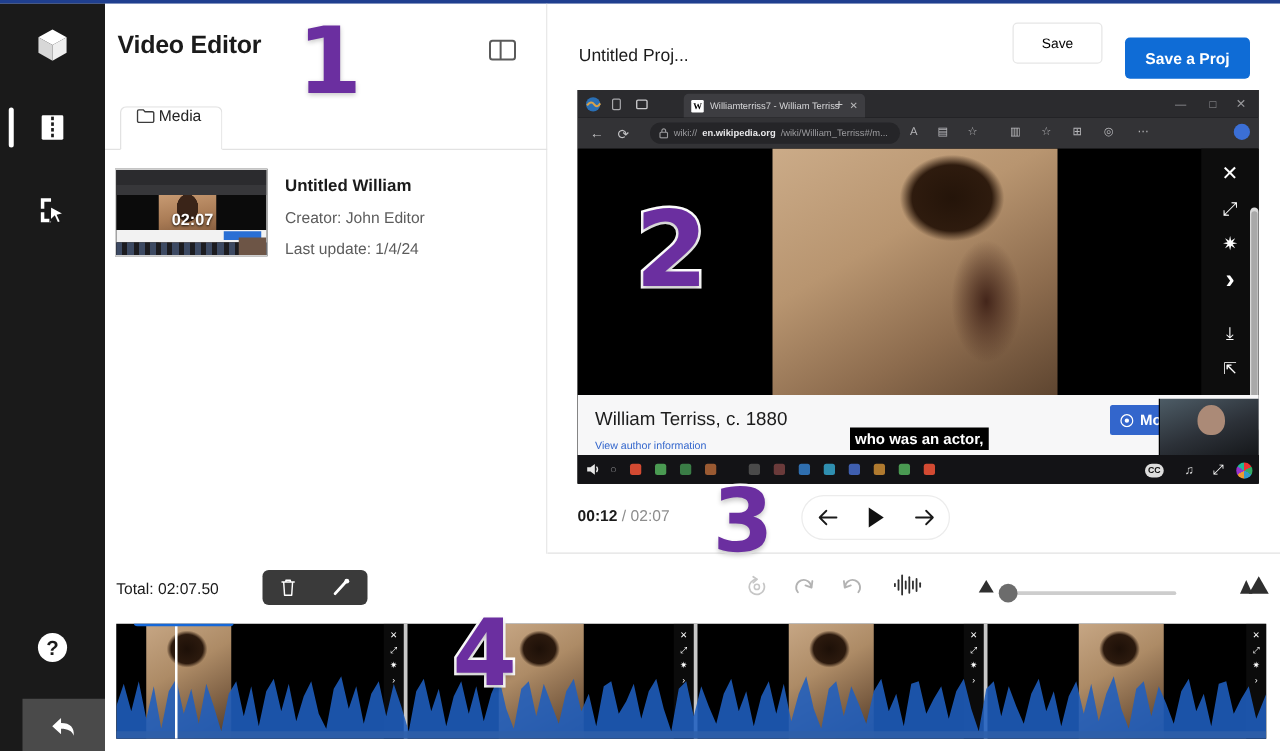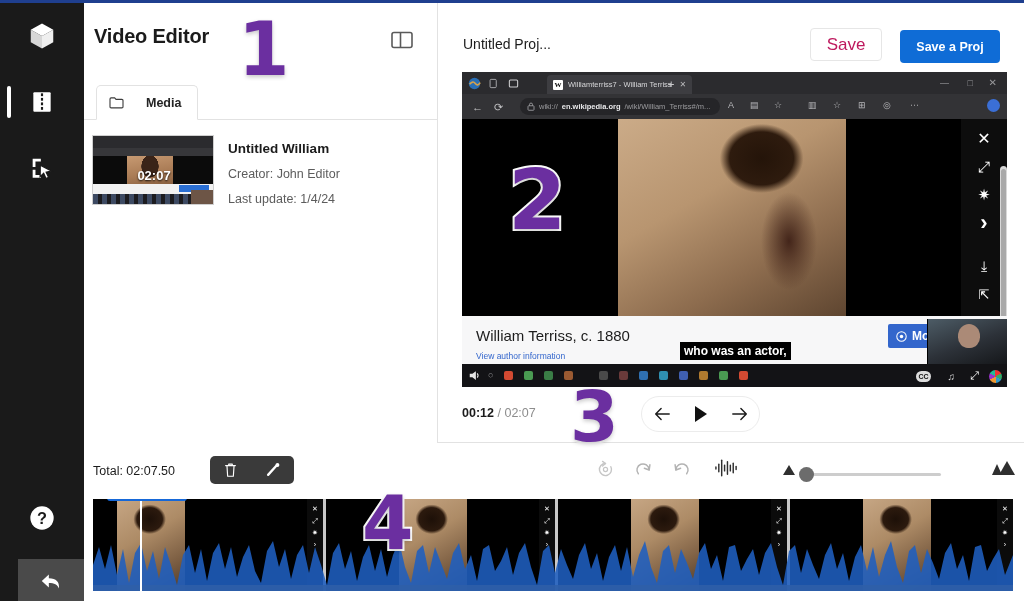--- a/index.html
+++ b/index.html
@@ -69,25 +69,25 @@
     display: flex; align-items: center; justify-content: center;
     cursor: pointer;
   }
   .tabstrip {
     position: absolute; left: 0; top: 82px; width: 354px; height: 35px;
     border-bottom: 1px solid #e2e2e2;
   }
   .tab {
     position: absolute; left: 12px; top: 0;
     height: 35px; padding: 0 16px 0 12px;
-    display: flex; align-items: center; gap: 22px;
+    display: flex; gap: 3px;
     border: 1px solid #e2e2e2; border-bottom: 1px solid #ffffff;
     border-radius: 5px 5px 0 0;
     background: #ffffff;
-    font-size: 12.5px; font-weight: bold; color: #242424;
+    font-size: 12.5px; font-weight: normal; color: #242424;
     cursor: pointer;
   }
   .media-row {
     position: absolute; left: 8px; top: 132px;
     width: 340px; height: 90px;
     display: flex; gap: 14px;
     cursor: pointer;
   }
   .thumb {
     position: relative;
@@ -124,25 +124,25 @@
     position: absolute; left: 438px; top: 3px;
     width: 586px; height: 440px;
     background: #ffffff;
     border-bottom: 1px solid #e2e2e2;
   }
   .proj-title {
     position: absolute; left: 25px; top: 33px;
     font-size: 14px; color: #1b1b1b;
   }
   .btn-save {
-    position: absolute; left: 372px; top: 25px;
+    position: absolute; left: 372px; top: 15px;
     width: 72px; height: 33px;
     border: 1px solid #e6e6e6; border-radius: 4px;
-    background: #fff; color: #be185d;
-    font-size: 17px; font-family: inherit;
+    background: #fff; color: #000000;
+    font-size: 11px; font-family: inherit;
     cursor: default;
   }
   .btn-copy {
     position: absolute; left: 462px; top: 27px;
     width: 100px; height: 33px;
     border: none; border-radius: 4px;
     background: #0f6cd6; color: #fff;
     font-size: 12.5px; font-weight: bold; font-family: inherit;
     cursor: pointer;
   }

